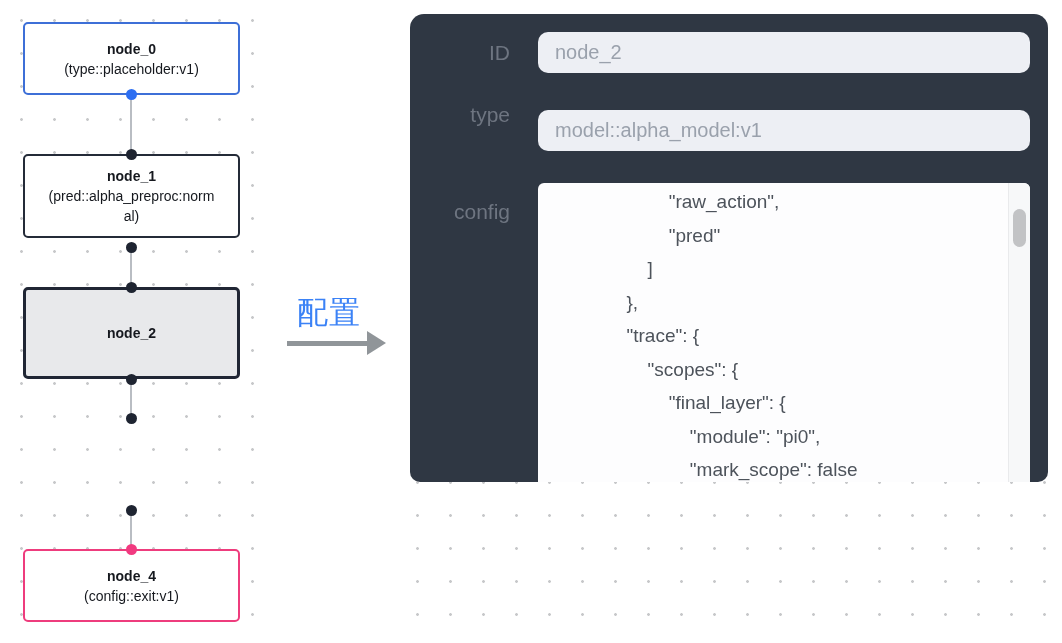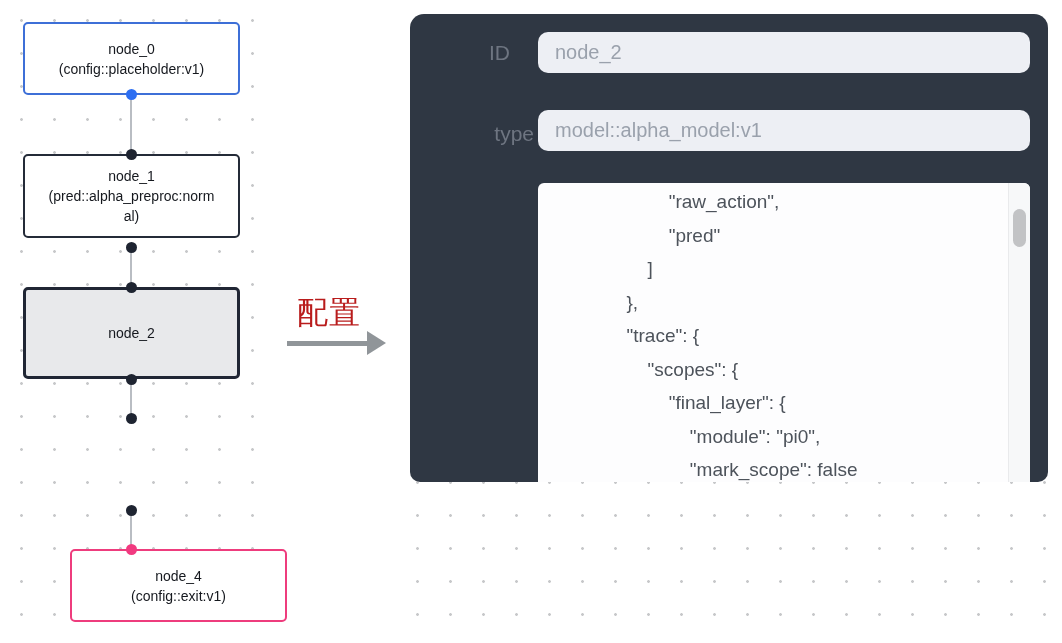--- a/index.html
+++ b/index.html
@@ -18,66 +18,66 @@
   .mask-gap{left:278px;top:0;width:117px;height:643px;}
   .mask-bottom{left:395px;top:629px;width:667px;height:14px;}
 
   
   .node{
     position:absolute;left:23px;width:217px;box-sizing:border-box;
     background:#ffffff;border:2px solid #242b38;border-radius:5px;
     display:flex;flex-direction:column;align-items:center;justify-content:center;
     text-align:center;color:#15181e;font-size:14px;line-height:20px;
   }
-  .node .node-id{font-weight:400;}
+  .node .node-id{font-weight:700;}
   .node .node-subtitle{width:172px;word-break:break-all;}
   .node-0{top:22px;height:73px;border-color:#3d6fd7;}
   .node-1{top:154px;height:84px;}
   .node-2{top:287px;height:92px;background:#e8e9eb;border-width:3px;border-color:#202634;}
   .node-3{top:418px;height:93px;}
-  .node-4{top:549px;height:73px;border-color:#ee3c7d;margin-left:47px;}
+  .node-4{top:549px;height:73px;border-color:#ee3c7d;}
 
   .edge{position:absolute;left:130px;width:2px;background:#b9bdc3;}
   .edge-1{top:95px;height:60px;}
   .edge-2{top:248px;height:40px;}
   .edge-3{top:379px;height:39px;}
   .edge-4{top:511px;height:38px;}
 
   .port{position:absolute;width:11px;height:11px;border-radius:50%;background:#1e2431;left:126px;}
   .port-blue{background:#2c6ef2;}
   .port-pink{background:#f13a80;}
   .p-n0-out{top:89px;}
   .p-n1-in{top:149px;}  .p-n1-out{top:242px;}
   .p-n2-in{top:282px;}  .p-n2-out{top:374px;}
   .p-n3-in{top:413px;}  .p-n3-out{top:505px;}
   .p-n4-in{top:544px;}
 
   
   .annotation-label{
-    position:absolute;left:297px;top:292px;font-size:31px;color:#b91c1c;
+    position:absolute;left:297px;top:292px;font-size:31px;color:#3b82f6;
     letter-spacing:1px;white-space:nowrap;
   }
   .annotation-arrow{position:absolute;left:287px;top:331px;width:100px;height:24px;}
   .annotation-arrow .shaft{position:absolute;left:0;top:10px;width:82px;height:5px;background:#909599;}
   .annotation-arrow .head{
     position:absolute;left:80px;top:0;width:0;height:0;
     border-left:19px solid #909599;border-top:12px solid rgba(0,0,0,0);border-bottom:12px solid rgba(0,0,0,0);
   }
 
   
   .panel{
     position:absolute;left:410px;top:14px;width:638px;height:468px;
     background:#2f3743;border-radius:14px 14px 10px 10px;overflow:hidden;
   }
   .field-label{
     position:absolute;left:0;width:100px;text-align:right;
     color:#6e7581;font-size:21px;
   }
   .lbl-id{top:18px;height:41px;line-height:41px;}
-  .lbl-type{top:99px;height:41px;line-height:41px;padding-left:24px;}
+  .lbl-type{top:80px;height:41px;line-height:41px;}
   .lbl-config{top:184px;height:28px;line-height:28px;}
   .text-input{
     position:absolute;left:128px;width:492px;height:41px;box-sizing:border-box;
     background:#edeff4;border:none;outline:none;border-radius:10px;
     color:#9aa1ac;font-size:20px;padding:0 0 0 17px;font-family:"Liberation Sans",sans-serif;
   }
   .inp-id{top:18px;}
   .inp-type{top:96px;}
 
   .config-box{
@@ -120,21 +120,21 @@
   <div class="mask mask-gap"></div>
   <div class="mask mask-bottom"></div>
 
   <div class="edge edge-1"></div>
   <div class="edge edge-2"></div>
   <div class="edge edge-3"></div>
   <div class="edge edge-4"></div>
 
   <div class="node node-0">
     <div class="node-id">node_0</div>
-    <div class="node-subtitle">(config::placeholder:v1)</div>
+    <div class="node-subtitle">(type::placeholder:v1)</div>
   </div>
   <div class="node node-1">
     <div class="node-id">node_1</div>
     <div class="node-subtitle">(pred::alpha_preproc:normal)</div>
   </div>
   <div class="node node-2">
     <div class="node-id">node_2</div>
   </div>
   <div class="node node-4">
     <div class="node-id">node_4</div>
@@ -156,20 +156,21 @@
       <div class="head"></div>
   </div>
 
   <div class="panel">
     <div class="field-label lbl-id">ID</div>
     <input class="text-input inp-id" type="text" value="node_2" style="">
 
     <div class="field-label lbl-type">type</div>
     <input class="text-input inp-type" type="text" value="model::alpha_model:v1" style="">
 
+    <div class="field-label lbl-config">config</div>
     <div class="config-box">
       <div class="config-text">                        "raw_action",
                         "pred"
                     ]
                 },
                 "trace": {
                     "scopes": {
                         "final_layer": {
                             "module": "pi0",
                             "mark_scope": false

